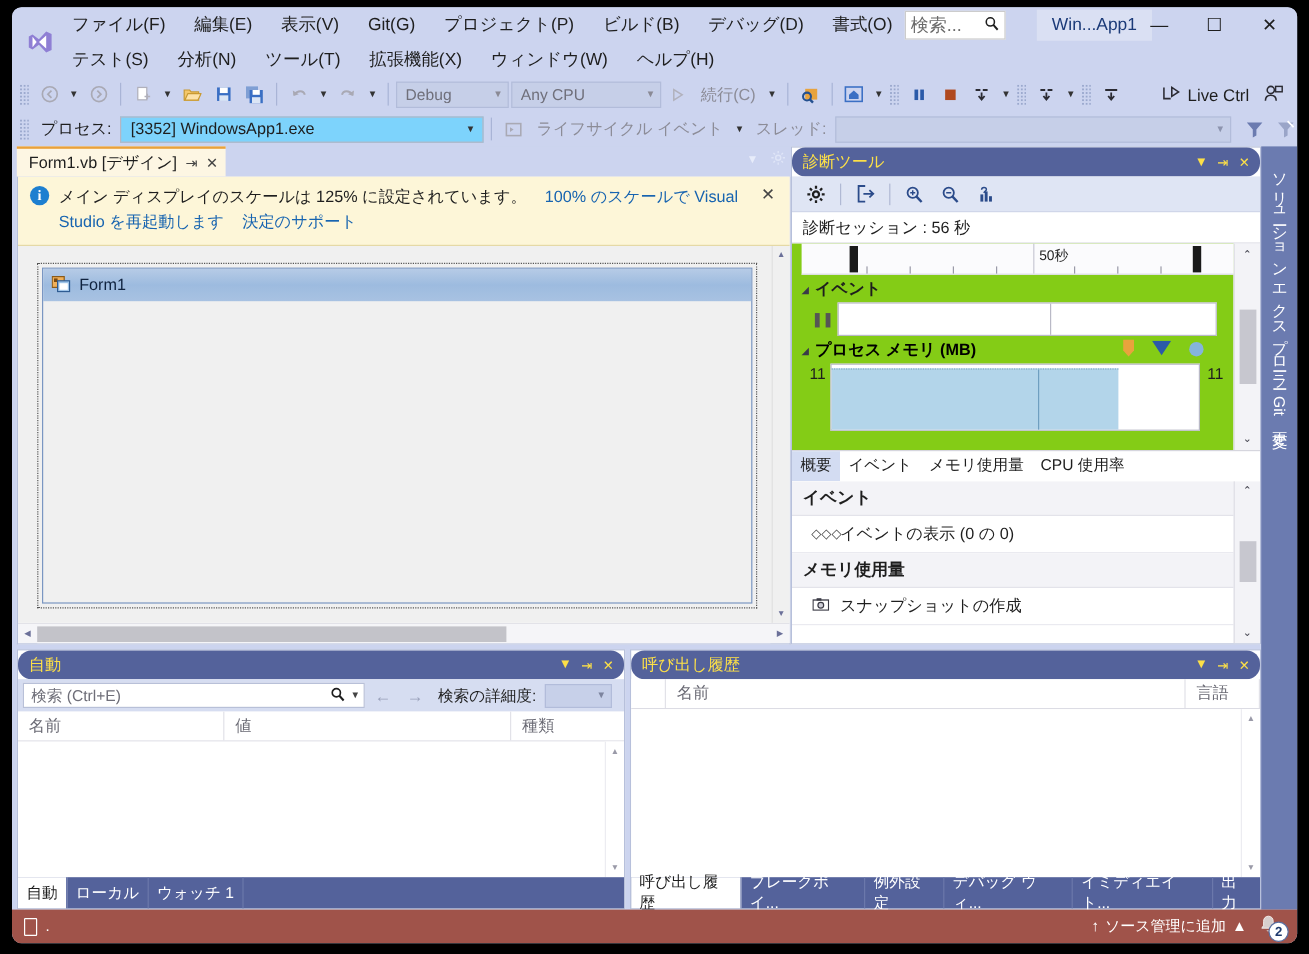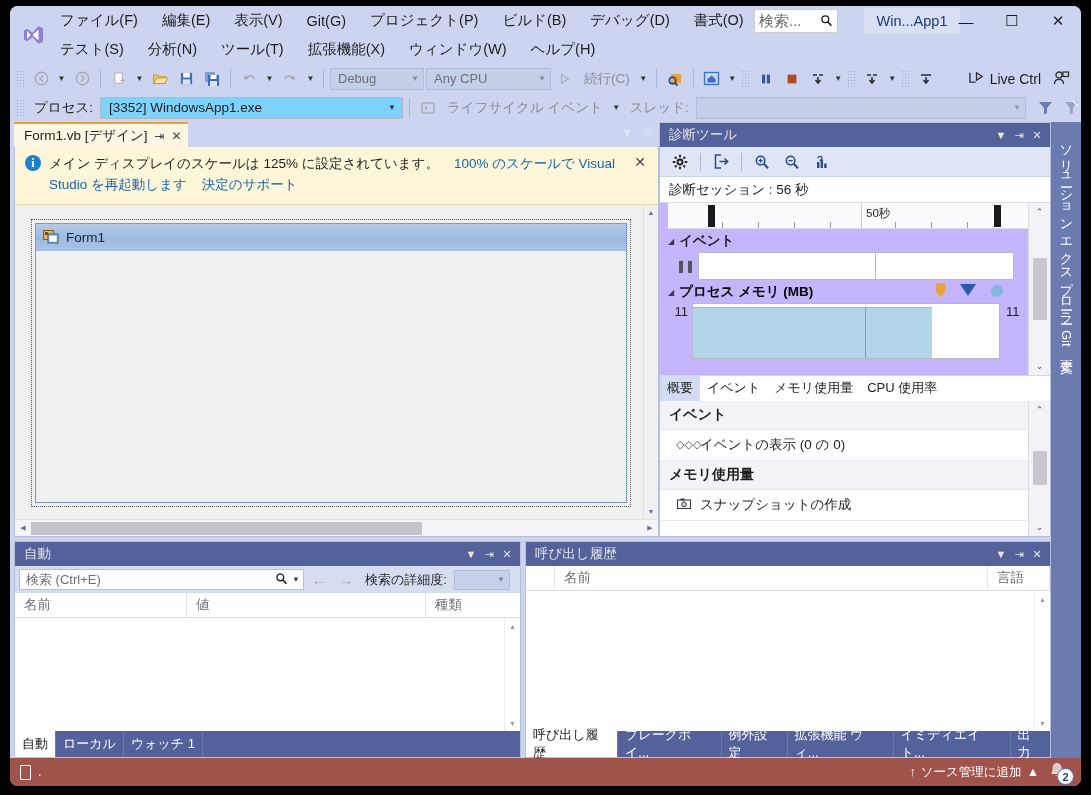--- a/index.html
+++ b/index.html
@@ -253,23 +253,23 @@
   .hs-thumb { position: absolute; left: 0; top: 1px; width: 64%; height: 13px; background: #c3c3c9; }
 
   
   .diag-pane {
     width: 392px; flex: 0 0 auto;
     display: flex; flex-direction: column; min-height: 0;
     border: 1px solid #b7c0db;
     background: #fff;
   }
   .pane-title {
-    height: 24px; background: #54629b; color: #e5e5e5;
+    height: 24px; background: #54629b; color: #fde047;
     display: flex; align-items: center; padding: 0 4px 0 9px;
-    font-size: 13.5px; flex: 0 0 auto;
+    font-size: 13.5px; flex: 0 0 auto; border-radius: 11px;
   }
   .pane-title .t { flex: 1 1 auto; white-space: nowrap; overflow: hidden;}
   .pane-title .pb { width: 18px; text-align:center; font-size: 11px; cursor: default;}
   .diag-toolbar {
     height: 30px; background: #dfe5f4; display: flex; align-items: center;
     gap: 2px; padding-left: 6px; flex: 0 0 auto;
     border-bottom: 1px solid #ccd3e6;
   }
   .dt-btn {
     width: 28px; height: 24px; display: flex; align-items:center; justify-content:center;
@@ -282,21 +282,21 @@
     border-bottom: 1px solid #dcdce4;
   }
   .diag-scroll-col {
     width: 22px; flex: 0 0 auto; background: #f3f3f7;
     display: flex; flex-direction: column; justify-content: space-between;
     align-items: center; border-left: 1px solid #dcdce4;
   }
   .ds-arrow { height: 18px; display:flex; align-items:center; justify-content:center; font-size:9px; color:#4a4a55; cursor:default;}
   .ds-thumb { width: 14px; height: 62px; background: #c7c7cf; }
   .diag-graphs { flex: 1 1 auto; display: flex; min-height: 0; }
-  .diag-graphs-main { flex: 1 1 auto; min-width: 0; background: #c4b5fd; }
+  .diag-graphs-main { flex: 1 1 auto; min-width: 0; background: #84cc16; }
   .ruler {
     height: 26px; position: relative; background: #fbfbfd;
     border-bottom: 1px solid #dcdce4;
     margin-left: 8px;
   }
   .ruler .tick { position: absolute; bottom: 0; width: 1px; height: 6px; background: #9a9aa8; }
   .ruler .marker { position: absolute; top: 2px; width: 7px; height: 22px; background: #1a1a1a; }
   .ruler .sep { position: absolute; top: 0; bottom: 0; width: 1px; background: #c9c9d4; }
   .ruler .lbl { position: absolute; top: 3px; font-size: 11.5px; color: #1e1e1e; }
   .section-hdr {
@@ -929,21 +929,21 @@
             <div style="flex:1 1 auto"></div>
             <div class="grid-scroll">
               <div class="gs-arrow">▲</div>
               <div class="gs-arrow">▼</div>
             </div>
           </div>
           <div class="bottom-tabs">
             <div class="btab active">呼び出し履歴</div>
             <div class="btab">ブレークポイ...</div>
             <div class="btab">例外設定</div>
-            <div class="btab">拡張機能 ウィ...</div>
+            <div class="btab">デバッグ ウィ...</div>
             <div class="btab">イミディエイト...</div>
             <div class="btab" style="border-right:none">出力</div>
           </div>
         </div>
       </div>
     </div>
 
     <div class="right-rail">
       <div class="rail-text">ソリューション エクスプローラー</div>
       <div class="rail-text">Git 変更</div>

